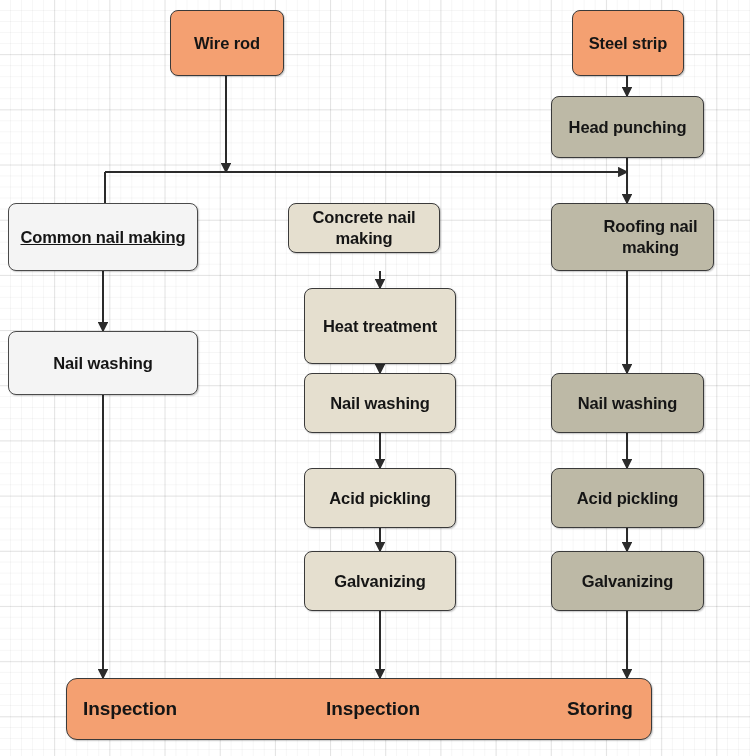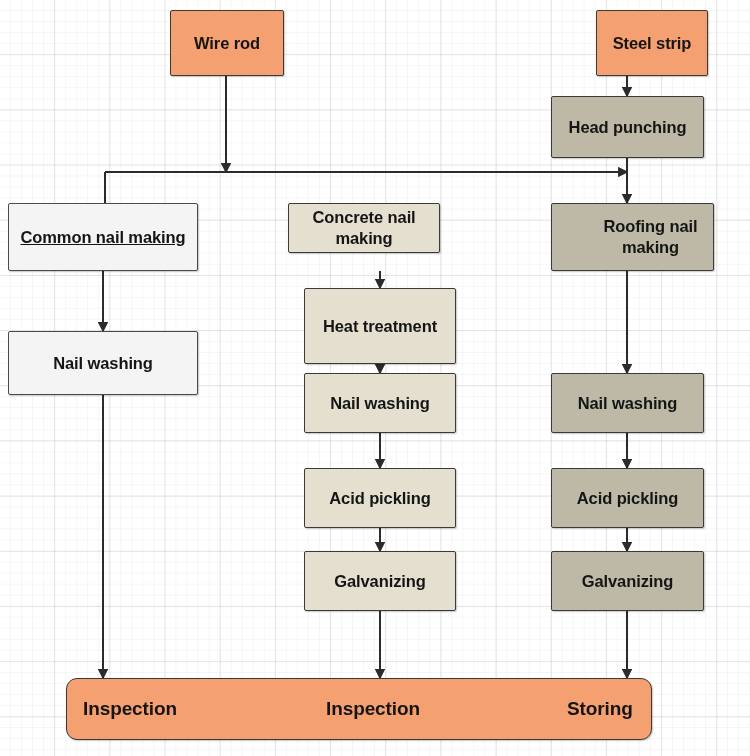--- a/index.html
+++ b/index.html
@@ -33,21 +33,21 @@
     left: 0;
     top: 0;
     width: 750px;
     height: 756px;
     pointer-events: none;
   }
   .node {
     position: absolute;
     box-sizing: border-box;
     border: 1.6px solid #3d3d3d;
-    border-radius: 2px;
+    border-radius: 8px;
     display: flex;
     align-items: center;
     justify-content: center;
     text-align: center;
     font-weight: bold;
     font-size: 16.5px;
     line-height: 1.26;
     color: #151515;
     letter-spacing: -0.1px;
     box-shadow: 1px 1px 1.5px rgba(0,0,0,0.22);
@@ -115,21 +115,21 @@
         <path d="M627,433 L627,468" marker-end="url(#arrow-down)"></path>
         <path d="M627,528 L627,551" marker-end="url(#arrow-down)"></path>
         <path d="M627,611 L627,678" marker-end="url(#arrow-down)"></path>
       </g>
   </svg>
 
   <div id="node-layer">
       <div class="node src" style="left: 170px; top: 10px; width: 114px; height: 66px;">
         <span>Wire rod</span>
       </div>
-      <div class="node src" style="left: 596px; top: 10px; width: 112px; height: 66px;">
+      <div class="node src" style="left: 572px; top: 10px; width: 112px; height: 66px;">
         <span>Steel strip</span>
       </div>
       <div class="node gray" style="left: 551px; top: 96px; width: 153px; height: 62px;">
         <span>Head punching</span>
       </div>
       <div class="node plain" style="left: 8px; top: 203px; width: 190px; height: 68px; text-decoration: underline;">
         <span>Common nail making</span>
       </div>
       <div class="node beige" style="left: 288px; top: 203px; width: 152px; height: 50px;">
         <span>Concrete nail making</span>

